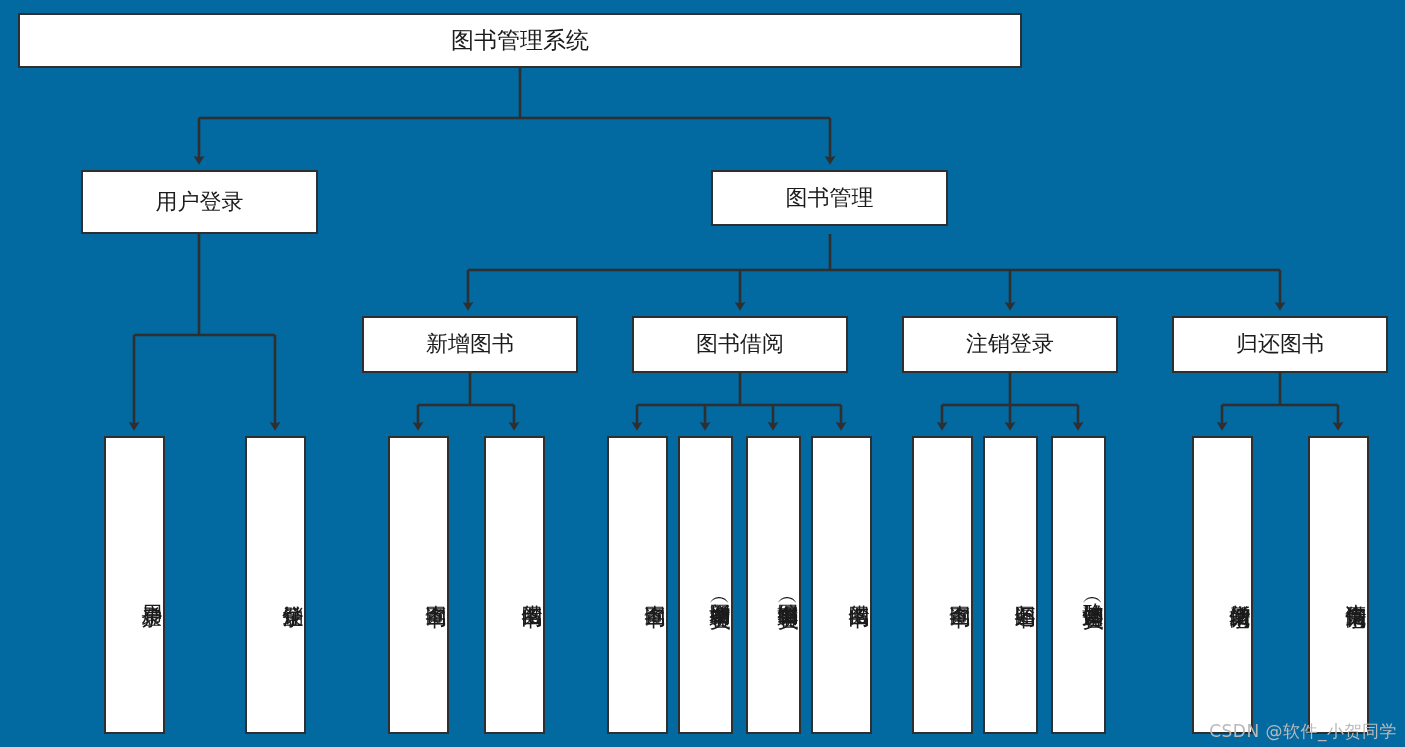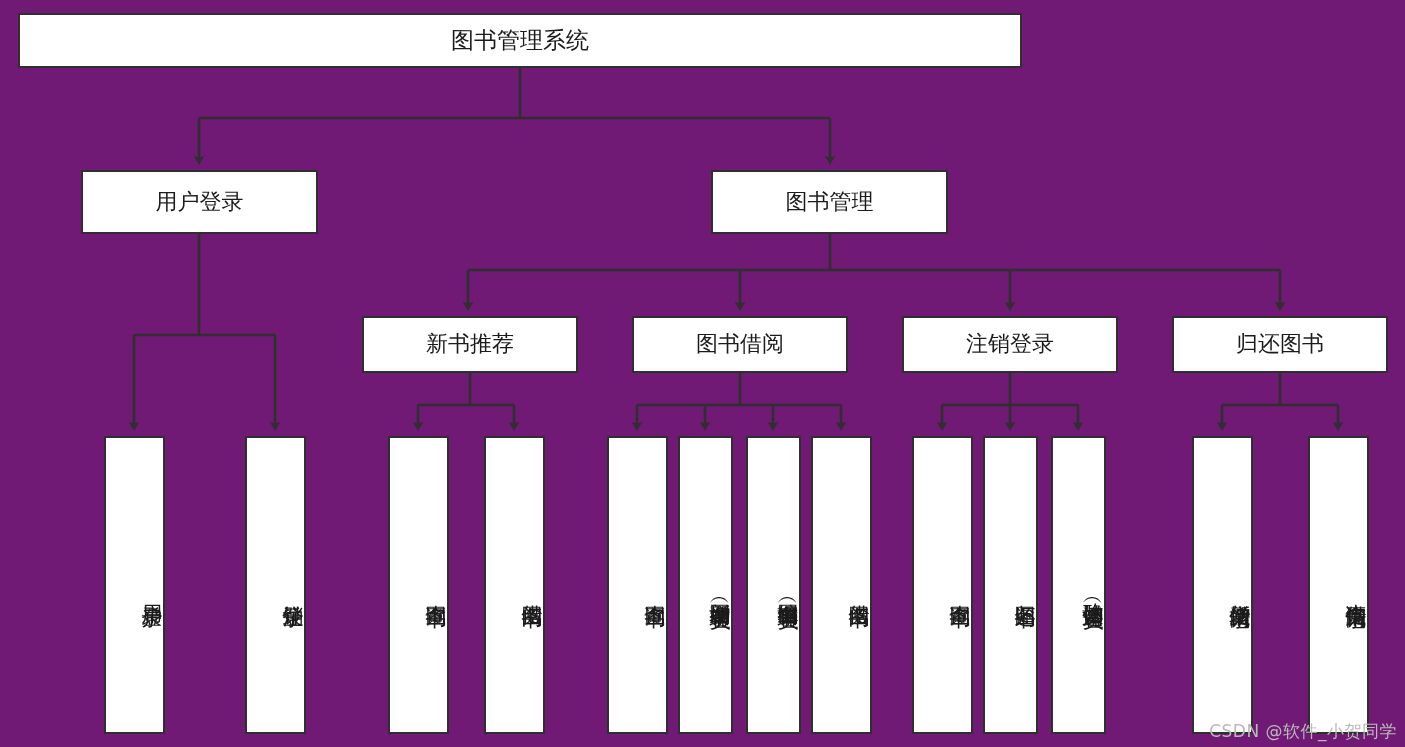--- a/index.html
+++ b/index.html
@@ -8,21 +8,21 @@
     padding: 0;
     background: #ffffff;
   }
   body {
     font-family: "DejaVu Sans", "Liberation Sans", sans-serif;
   }
   #canvas {
     position: relative;
     width: 1405px;
     height: 747px;
-    background: #701a75;
+    background: #0369a1;
     overflow: hidden;
   }
   svg#edges {
     position: absolute;
     left: 0;
     top: 0;
     width: 1405px;
     height: 747px;
     pointer-events: none;
   }
@@ -124,26 +124,26 @@
     </g>
   </svg>
 
   <div class="node root" style="left:18px; top:13px; width:1004px; height:55px;">
     <span>图书管理系统</span>
   </div>
 
   <div class="node h" style="left:81px; top:170px; width:237px; height:64px;">
     <span>用户登录</span>
   </div>
-  <div class="node h" style="left:711px; top:170px; width:237px; height:64px;">
+  <div class="node h" style="left:711px; top:170px; width:237px; height:56px;">
     <span>图书管理</span>
   </div>
 
   <div class="node h" style="left:362px; top:316px; width:216px; height:57px;">
-    <span>新书推荐</span>
+    <span>新增图书</span>
   </div>
   <div class="node h" style="left:632px; top:316px; width:216px; height:57px;justify-content:center;">
     <span>图书借阅</span>
   </div>
   <div class="node h" style="left:902px; top:316px; width:216px; height:57px;">
     <span>注销登录</span>
   </div>
   <div class="node h" style="left:1172px; top:316px; width:216px; height:57px;">
     <span>归还图书</span>
   </div>

